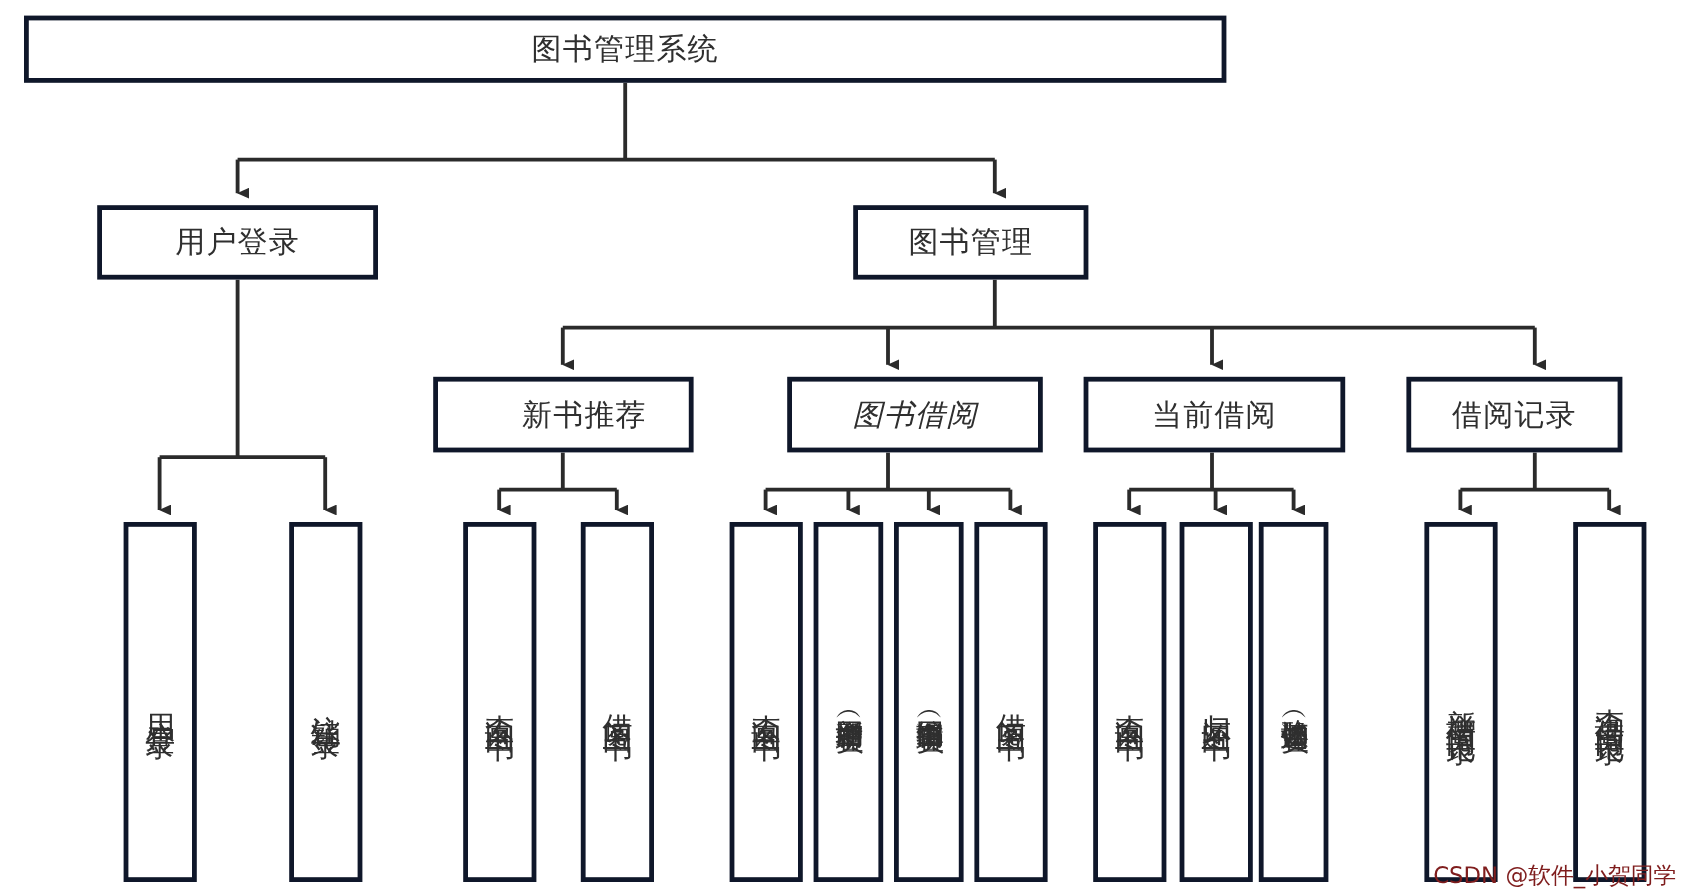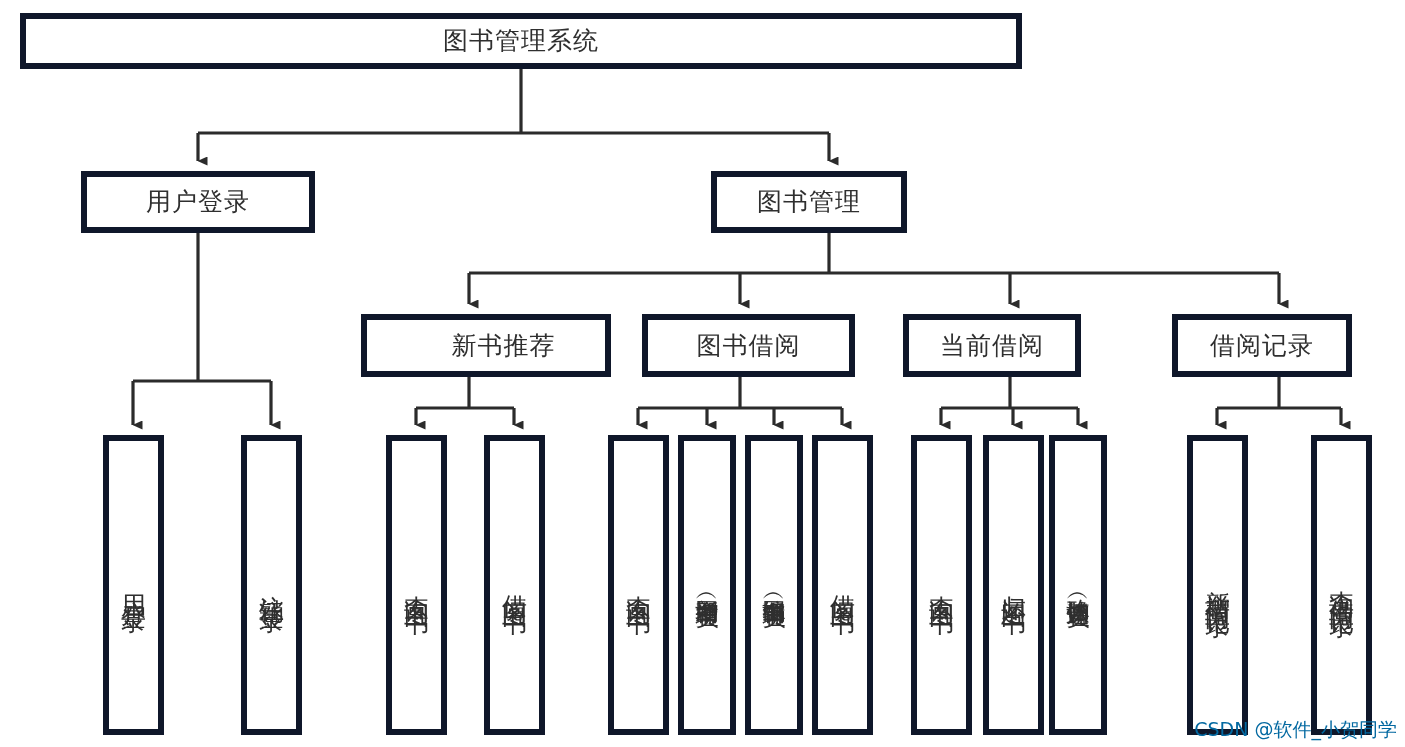--- a/index.html
+++ b/index.html
@@ -23,21 +23,21 @@
   svg#tree-svg {
     position: absolute;
     left: 0; top: 0;
     width: 1405px;
     height: 747px;
   }
   .node-box {
     position: absolute;
     box-sizing: border-box;
     background: #ffffff;
-    border: 6px solid #0f172a;
+    border: 4px solid #0f172a;
     display: flex;
     align-items: center;
     justify-content: center;
     overflow: hidden;
   }
   .node-label-h {
     font-size: 25px;
     color: #2f2f2f;
     line-height: 1.1;
     letter-spacing: 1px;
@@ -52,21 +52,21 @@
     letter-spacing: 5px;
     line-height: 1;
     white-space: nowrap;
     font-family: "DejaVu Sans", "Liberation Sans", sans-serif;
   }
   .watermark {
     position: absolute;
     right: 8px;
     bottom: 4px;
     font-size: 19px;
-    color: #0369a1;
+    color: #7f1d1d;
     white-space: nowrap;
     font-family: "DejaVu Sans", "Liberation Sans", sans-serif;
   }
 </style>
 </head>
 <body>
 
 <div id="diagram-root">
 
   <svg id="tree-svg" viewBox="0 0 1405 747" xmlns="http://www.w3.org/2000/svg">
@@ -115,27 +115,27 @@
   <div id="nodes-layer">
       <div class="node-box" style="left: 20px; top: 13px; width: 1002px; height: 56px;">
         <span class="node-label-h">图书管理系统</span>
       </div>
       <div class="node-box" style="left: 81px; top: 171px; width: 234px; height: 62px;">
         <span class="node-label-h">用户登录</span>
       </div>
       <div class="node-box" style="left: 711px; top: 171px; width: 196px; height: 62px;">
         <span class="node-label-h">图书管理</span>
       </div>
-      <div class="node-box" style="left: 361px; top: 314px; width: 250px; height: 63px; padding-left: 35px;">
+      <div class="node-box" style="left: 361px; top: 314px; width: 217px; height: 63px; padding-left: 35px;">
         <span class="node-label-h">新书推荐</span>
       </div>
-      <div class="node-box" style="left: 642px; top: 314px; width: 213px; height: 63px;">
+      <div class="node-box" style="left: 656px; top: 314px; width: 213px; height: 63px; font-style: italic;">
         <span class="node-label-h">图书借阅</span>
       </div>
-      <div class="node-box" style="left: 903px; top: 314px; width: 178px; height: 63px;">
+      <div class="node-box" style="left: 903px; top: 314px; width: 218px; height: 63px;">
         <span class="node-label-h">当前借阅</span>
       </div>
       <div class="node-box" style="left: 1172px; top: 314px; width: 180px; height: 63px;">
         <span class="node-label-h">借阅记录</span>
       </div>
       <div class="node-box" style="left: 103px; top: 435px; width: 61px; height: 300px;">
         <span class="node-label-v">用户登录</span>
       </div>
       <div class="node-box" style="left: 241px; top: 435px; width: 61px; height: 300px;">
         <span class="node-label-v">注销登录</span>

